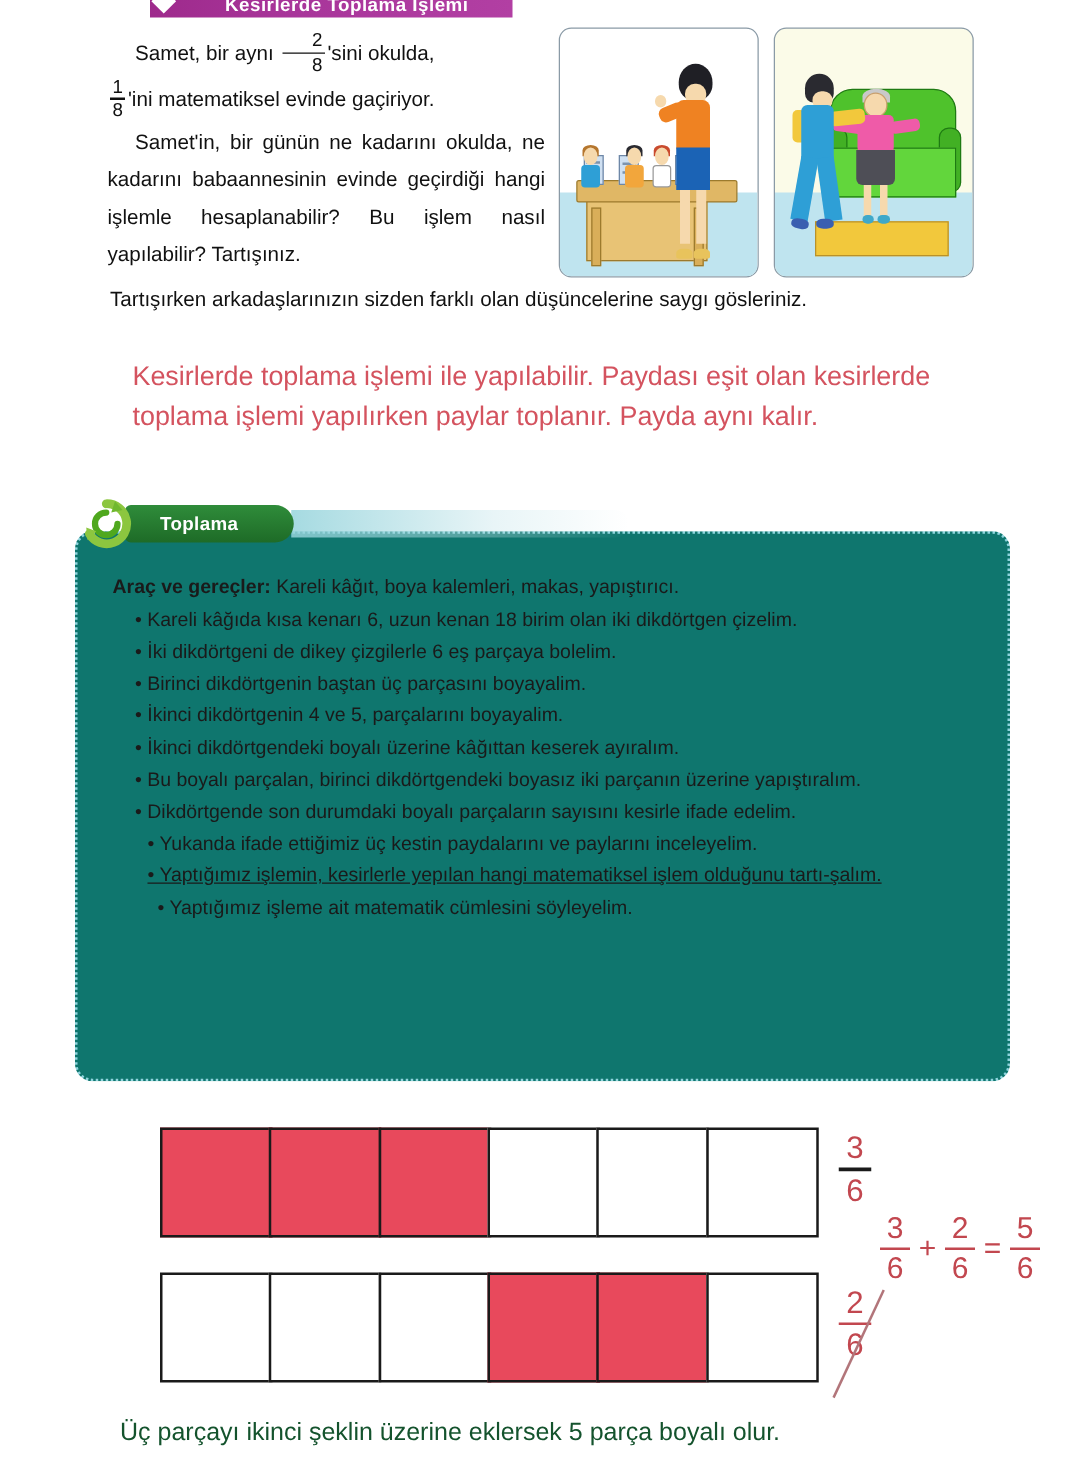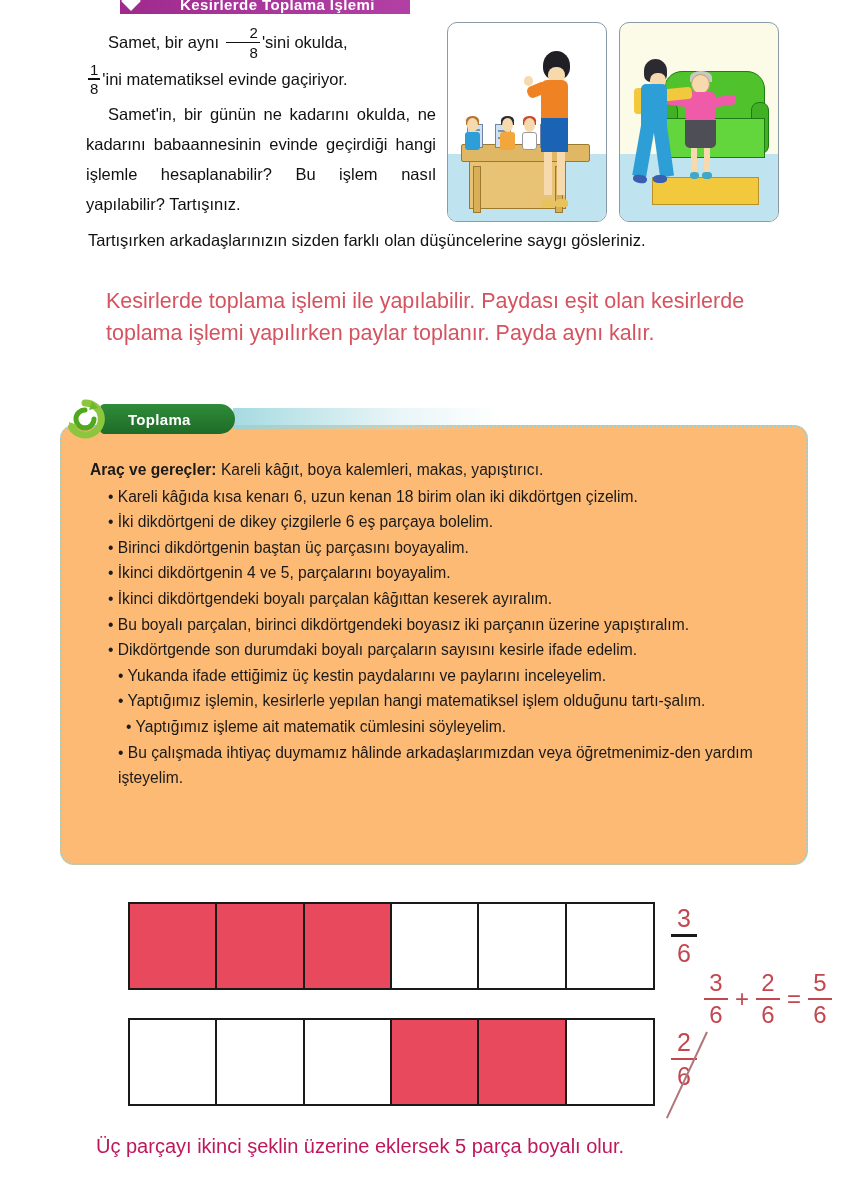--- a/index.html
+++ b/index.html
@@ -145,21 +145,21 @@
 
   
   .rule {
     position: absolute; left: 106px; top: 285px; width: 680px;
     color: #d4535f; font-size: 21.5px; line-height: 32px;
   }
 
   
   .actbox {
     position: absolute; left: 60px; top: 425px; width: 748px; height: 440px;
-    border: 2.5px dotted #8fd4dd; border-radius: 14px; background: #fdba74;
+    border: 2.5px dotted #8fd4dd; border-radius: 14px; background: #0f766e;
   }
   .act-badge {
     position: absolute; left: 100px; top: 404px; width: 135px; height: 30px;
     background: linear-gradient(180deg,#2f8c3a 0%, #1e6b27 100%);
     border-radius: 5px 16px 16px 5px; z-index: 4;
     display: flex; align-items: center;
   }
   .act-badge-label {
     color: #ffffff; font-size: 15px; font-weight: bold;
     margin-left: 28px; letter-spacing: .3px;
@@ -212,21 +212,21 @@
   .eq-frac .efbar { width: 24px; height: 2.2px; background: #c2474f; margin: 2px 0; }
   .eq-op { margin: 0 3px; font-size: 24px; }
 
   .pointer {
     position: absolute; left: 706px; top: 142px; width: 2px; height: 95px;
     background: #b2757a; transform: rotate(25deg); transform-origin: top;
   }
 
   .caption {
     position: absolute; left: 96px; top: 1133px; width: 700px;
-    color: #be185d; font-size: 20px; line-height: 26px;
+    color: #14532d; font-size: 20px; line-height: 26px;
   }
 </style>
 </head>
 <body>
 
 <div class="page">
 
   <div class="banner">
     <div class="banner-diamond"></div>
     <div class="banner-text">Kesirlerde Toplama İşlemi</div>
@@ -348,27 +348,26 @@
   <div class="actbox">
     <div class="act-content">
       <div class="act-tools">
         <b>Araç ve gereçler:</b>
         <span>Kareli kâğıt, boya kalemleri, makas, yapıştırıcı.</span>
       </div>
       <div class="act-item indent">• Kareli kâğıda kısa kenarı 6, uzun kenan 18 birim olan iki dikdörtgen çizelim.</div>
       <div class="act-item indent">• İki dikdörtgeni de dikey çizgilerle 6 eş parçaya bolelim.</div>
       <div class="act-item indent">• Birinci dikdörtgenin baştan üç parçasını boyayalim.</div>
       <div class="act-item indent">• İkinci dikdörtgenin 4 ve 5, parçalarını boyayalim.</div>
-      <div class="act-item indent">• İkinci dikdörtgendeki boyalı parçalan kâğıttan keserek ayıralım.</div>
+      <div class="act-item indent">• İkinci dikdörtgendeki boyalı üzerine kâğıttan keserek ayıralım.</div>
       <div class="act-item indent">• Bu boyalı parçalan, birinci dikdörtgendeki boyasız iki parçanın üzerine yapıştıralım.</div>
       <div class="act-item indent">• Dikdörtgende son durumdaki boyalı parçaların sayısını kesirle ifade edelim.</div>
       <div class="act-item indent" style="padding-left:28px;">• Yukanda ifade ettiğimiz üç kestin paydalarını ve paylarını inceleyelim.</div>
-      <div class="act-item hang" style="padding-left:28px;text-indent:0;">• Yaptığımız işlemin, kesirlerle yepılan hangi matematiksel işlem olduğunu tartı-şalım.</div>
+      <div class="act-item hang" style="padding-left:28px;text-indent:0;text-decoration:underline;">• Yaptığımız işlemin, kesirlerle yepılan hangi matematiksel işlem olduğunu tartı-şalım.</div>
       <div class="act-item indent" style="padding-left:36px;">• Yaptığımız işleme ait matematik cümlesini söyleyelim.</div>
-      <div class="act-item hang" style="padding-left:28px;">• Bu çalışmada ihtiyaç duymamız hâlinde arkadaşlarımızdan veya öğretmenimiz-den yardım işteyelim.</div>
     </div>
   </div>
 
   <div class="bars">
 
     <div class="bar-row r1">
       <div class="cell filled"></div>
       <div class="cell filled"></div>
       <div class="cell filled"></div>
       <div class="cell"></div>

